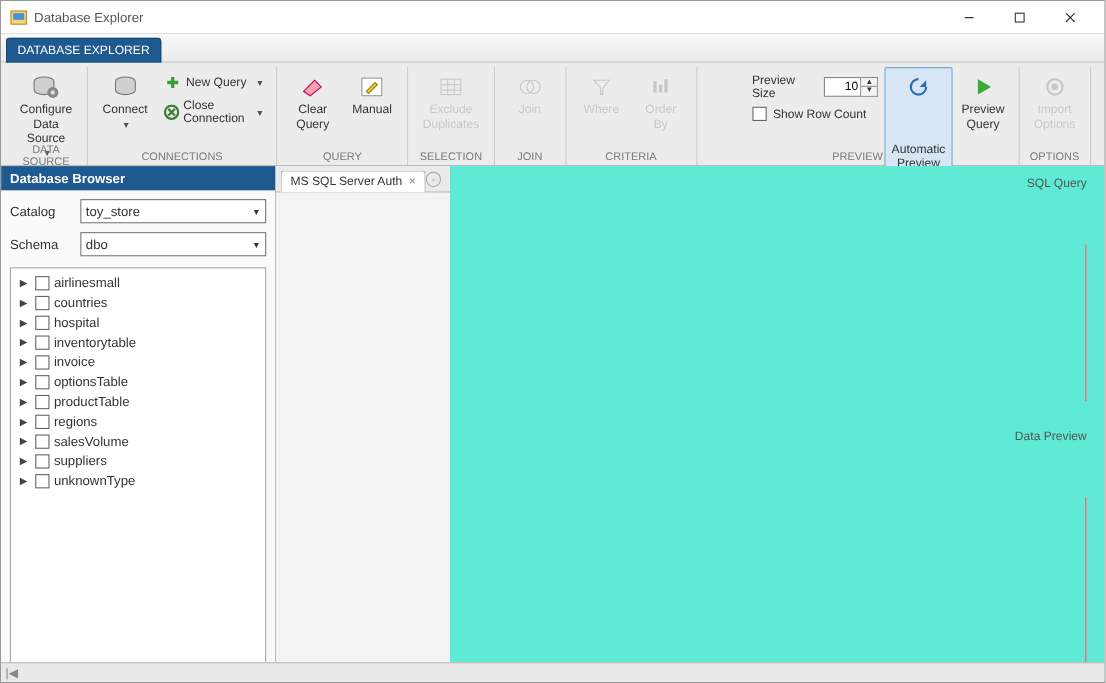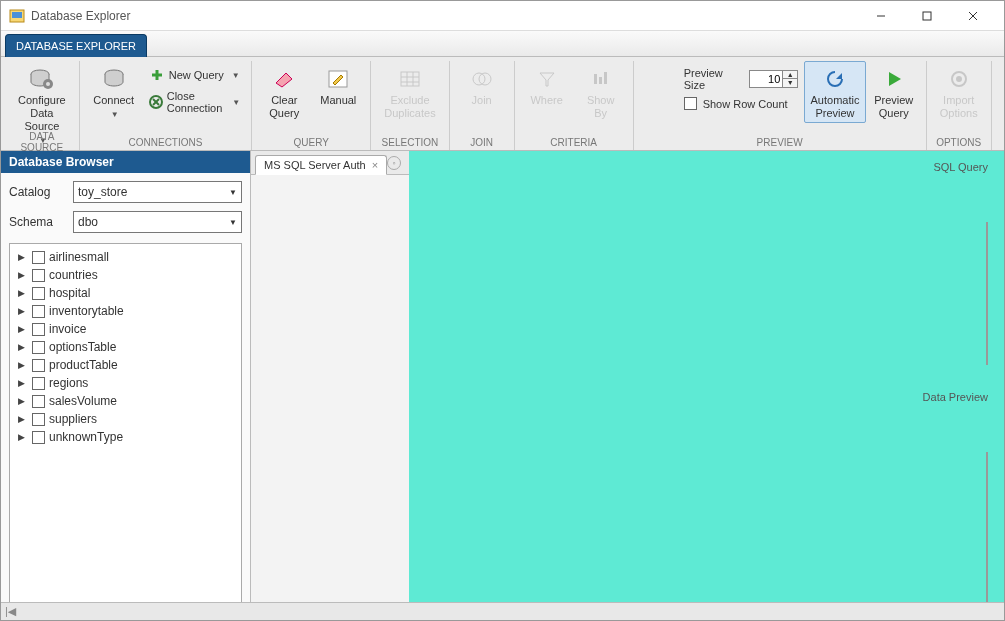--- a/index.html
+++ b/index.html
@@ -21,25 +21,25 @@
 .rgroup { display: flex; flex-direction: column; align-items: stretch; padding: 0 6px; border-right: 1px solid #ccc; }
 .rgroup:last-child { border-right: none; }
 .rgroup-body { display: flex; align-items: flex-start; gap: 2px; min-height: 70px; }
 .rgroup-label { text-align: center; font-size: 10px; color: #777; margin-top: auto; padding-bottom: 2px; }
 
 .rbtn { display: flex; flex-direction: column; align-items: center; justify-content: flex-start; padding: 4px 6px 2px 6px; min-width: 52px; text-align: center; border: 1px solid transparent; border-radius: 2px; cursor: default; }
 .rbtn.big { min-width: 56px; }
 .rbtn .icon { height: 26px; display: flex; align-items: center; justify-content: center; margin-bottom: 2px; }
 .rbtn .lbl { font-size: 11px; line-height: 13px; color: #333; white-space: pre-line; text-align: center; }
 .rbtn.disabled .lbl, .rbtn.disabled .icon { color: #aaa; opacity: 0.55; }
-.rbtn.active { background: #d6e6f5; border: 1px solid #7aa9d2; }
+.rbtn.active { background: #d6e6f5; border: 1px solid #7aa9d2; gap: 36px; }
 .rbtn .dd { font-size: 8px; margin-left: 2px; color: #555; }
 
 .rcol { display:flex; flex-direction:column; gap:2px; justify-content:flex-start; padding-top:4px;}
-.rsmall { display:flex; align-items:center; gap:4px; padding:2px 4px; font-size:11px; border:1px solid transparent; border-radius:2px;}
+.rsmall { display:flex; align-items:center; gap:4px; padding:2px 4px; font-size:11px; border:1px solid transparent; border-radius:2px;justify-content:space-between;}
 .rsmall .sicon { width:16px; display:flex; align-items:center; justify-content:center;}
 .rsmall .dd { font-size:8px; color:#555; margin-left:4px;}
 
 .prev-row { display:flex; align-items:center; gap:6px; padding:2px 4px; font-size:11px;}
 .prev-row input.spin { width:34px; height:18px; font-size:11px; text-align:right; padding-right:2px; border:1px solid #888;}
 .spinwrap { display:flex; align-items:center;}
 .spinbtns { display:flex; flex-direction:column; border:1px solid #888; border-left:none;}
 .spinbtns span { width:14px; height:8px; font-size:7px; line-height:8px; text-align:center; background:#f4f4f4; border-bottom:1px solid #888;}
 .spinbtns span:last-child{border-bottom:none;}
 .chk { width:13px; height:13px; border:1px solid #666; background:#fff; display:inline-block;}
@@ -239,21 +239,21 @@
         <span class="lbl">Where</span>
       </div>
       <div class="rbtn disabled">
         <span class="icon">
             <svg width="20" height="18">
               <rect x="3" y="4" width="3" height="10" fill="#aaa"></rect>
               <rect x="8" y="7" width="3" height="7" fill="#aaa"></rect>
               <rect x="13" y="2" width="3" height="12" fill="#aaa"></rect>
             </svg>
           </span>
-        <span class="lbl">Show
+        <span class="lbl">Order
 By</span>
       </div>
     </div>
     <div class="rgroup-label">CRITERIA</div>
   </div>
 
   <div class="rgroup">
     <div class="rgroup-body">
       <div class="rcol" style="min-width:120px;margin-left:40px;">
         <div class="prev-row">

